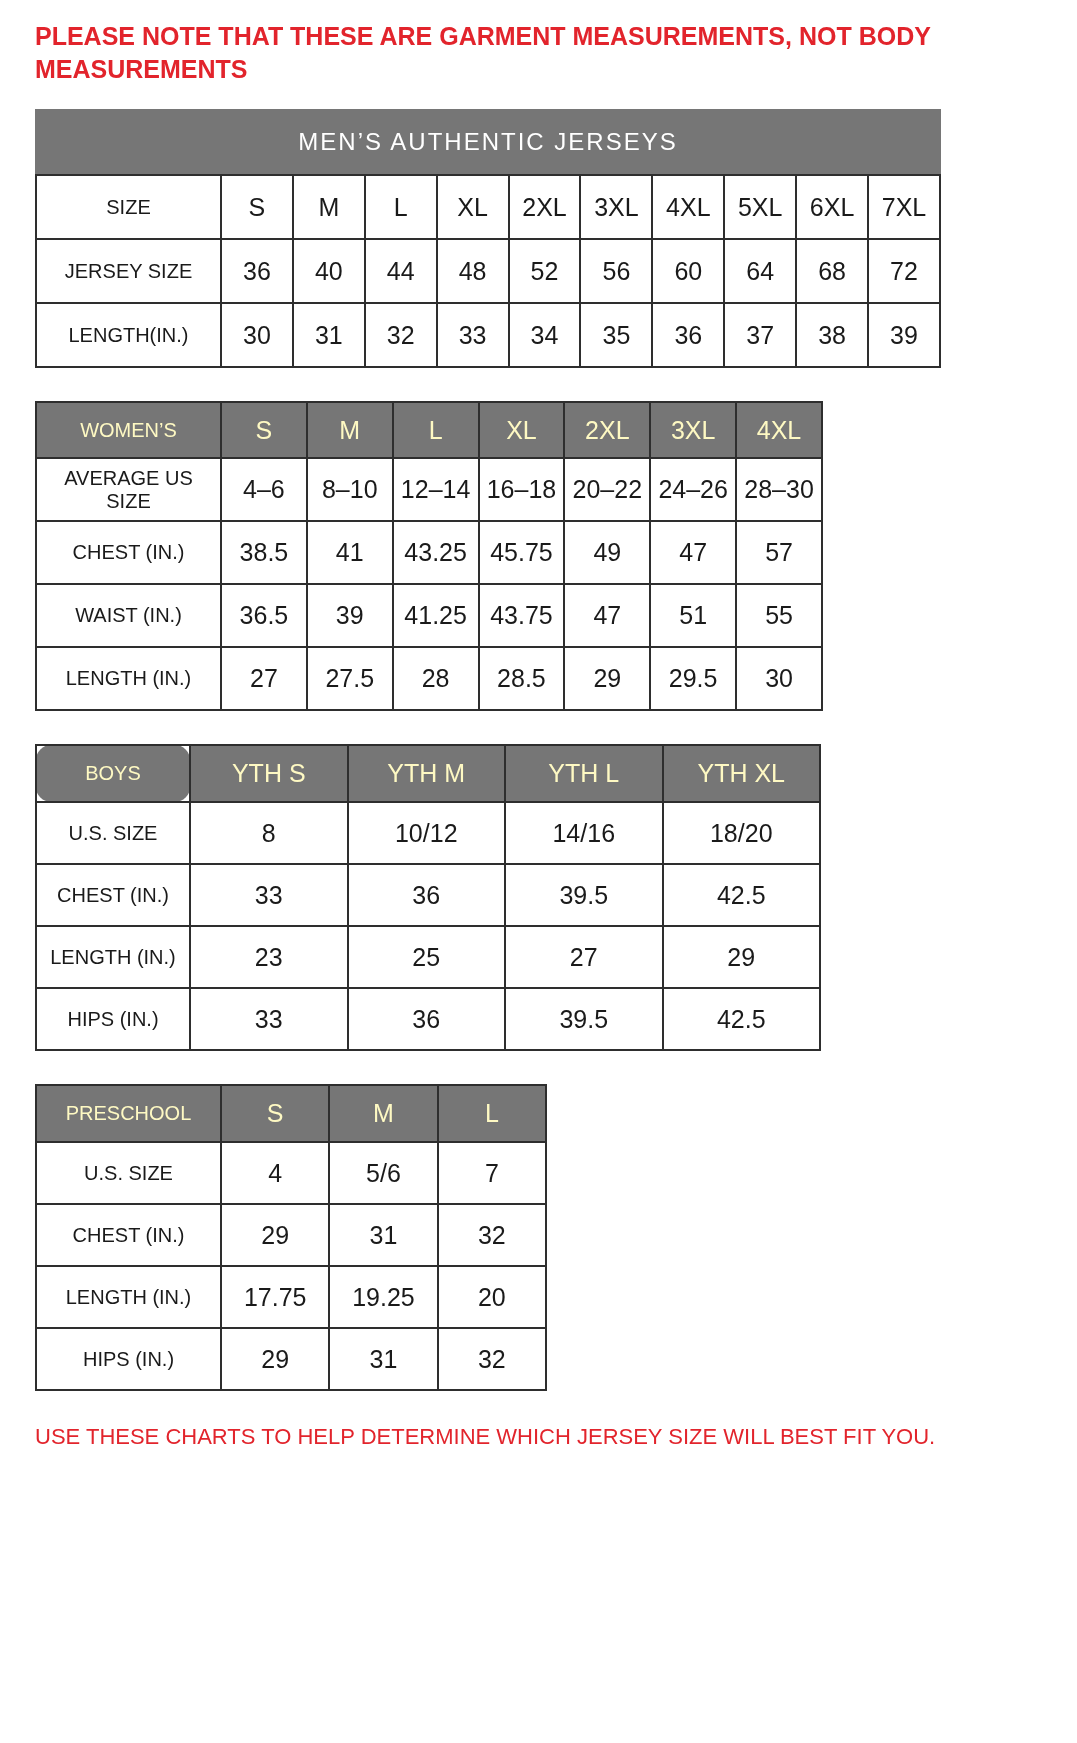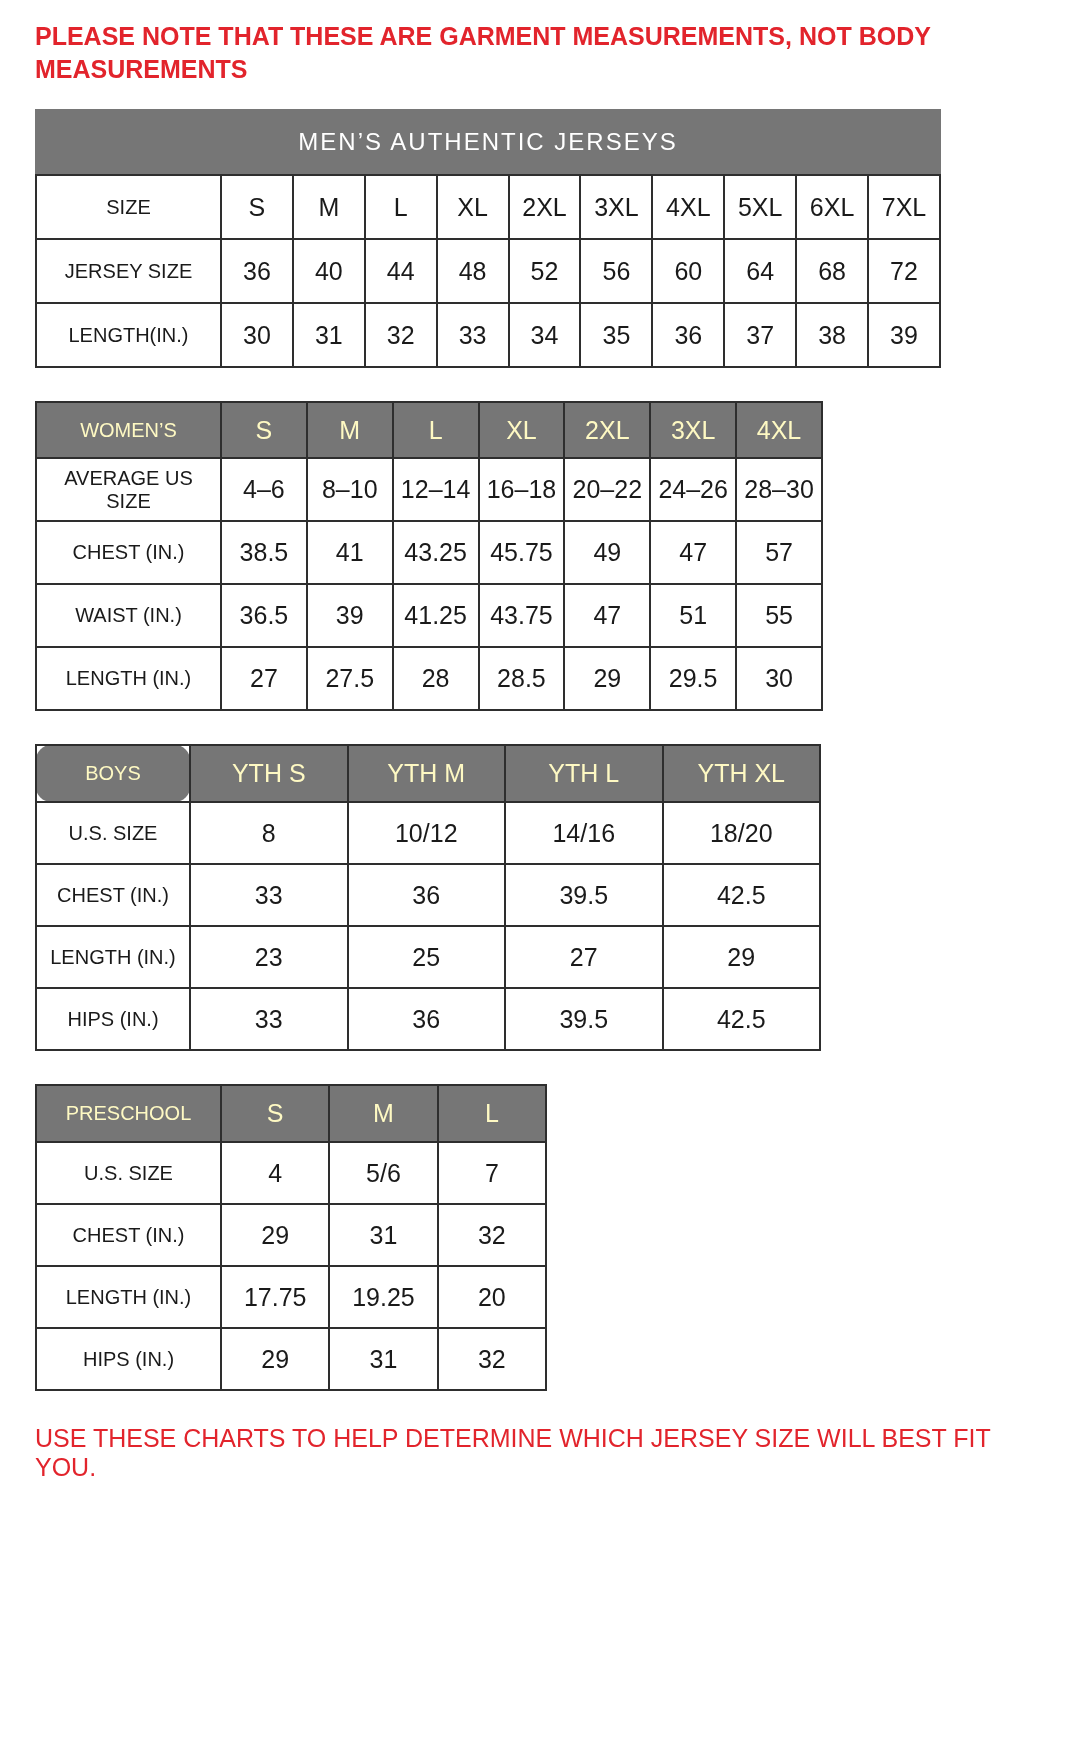--- a/index.html
+++ b/index.html
@@ -88,21 +88,21 @@
   table.boys{width:786px;}
   table.boys thead th:first-child{width:154px;border-radius:15px;}
   table.boys thead tr{height:57px;}
   table.boys tbody tr{height:62px;}
   table.preschool{width:512px;}
   table.preschool thead th:first-child{width:185px;}
   table.preschool thead tr{height:57px;}
   table.preschool tbody tr{height:62px;}
   .footer{
     color:var(--red);
-    font-size:25px;
+    font-size:22px;
     margin:12px 0 0 0;
     max-width:1010px;
   }
 </style>
 </head>
 <body>
 
 <div class="page">
 
 

